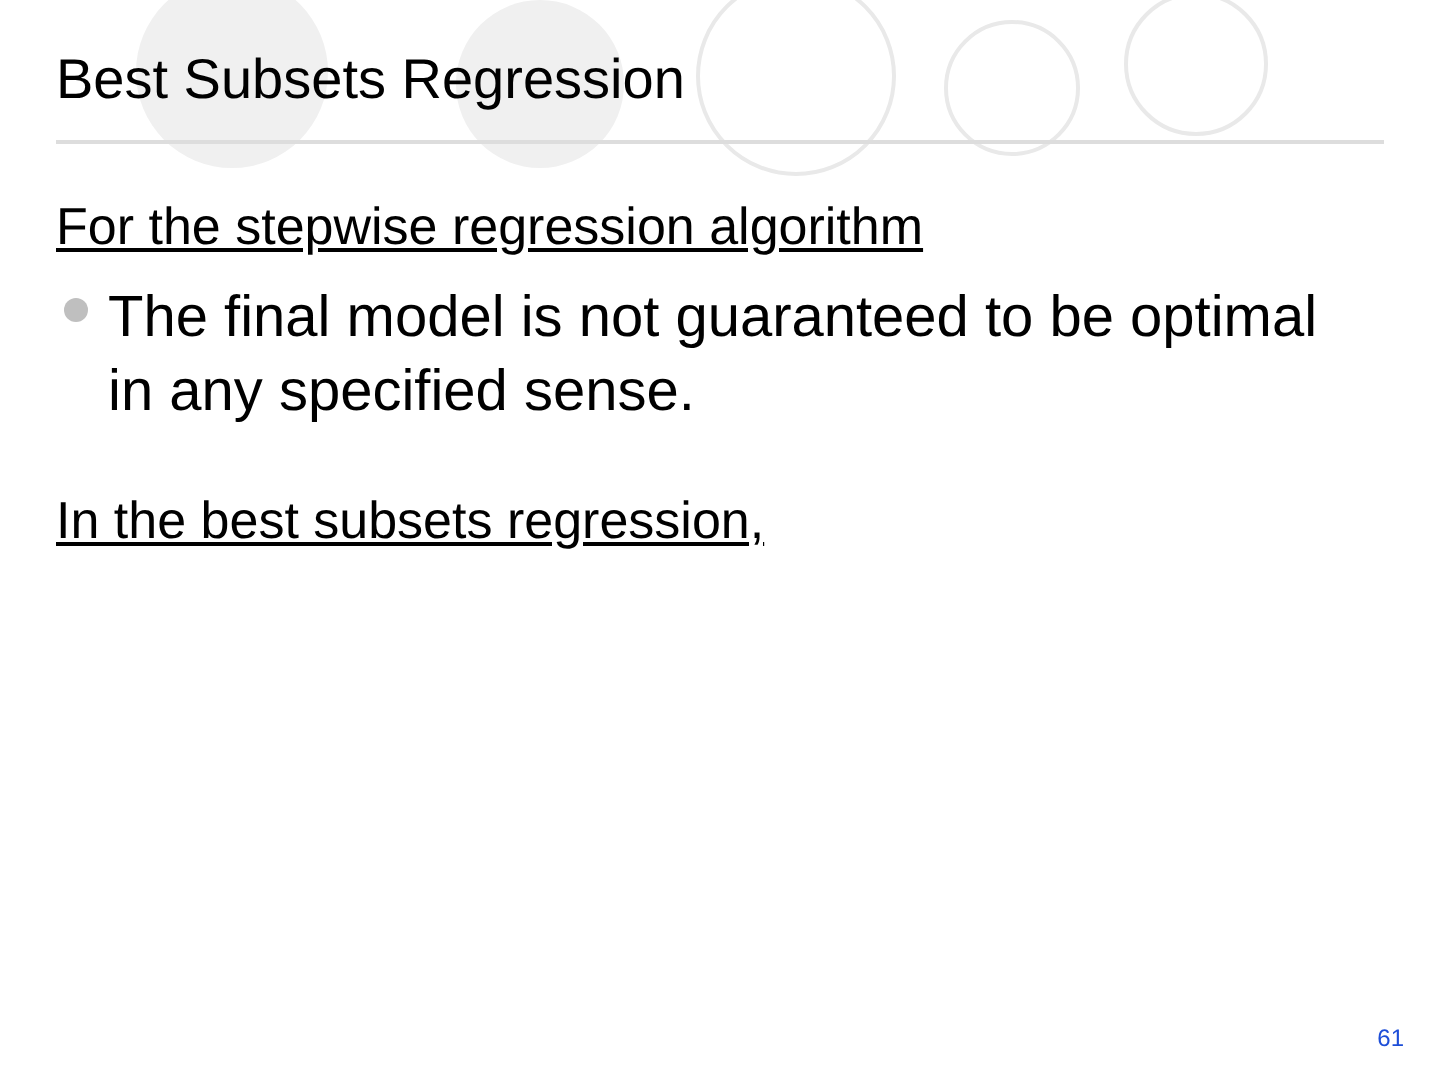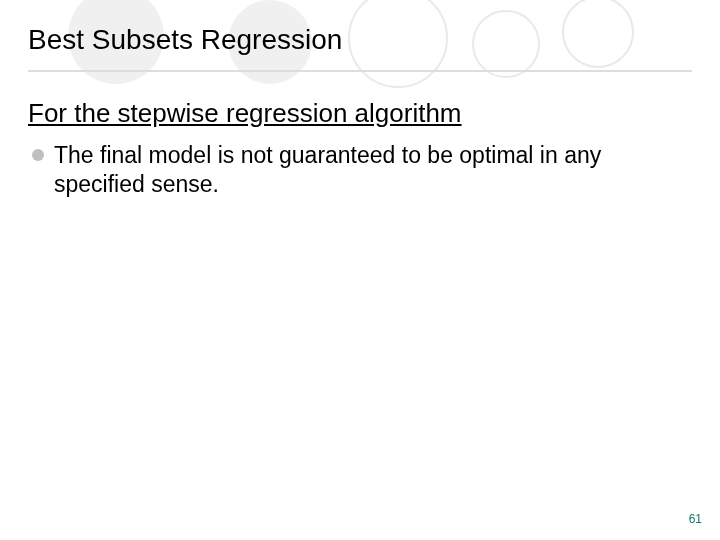--- a/index.html
+++ b/index.html
@@ -46,30 +46,30 @@
   .bullet-dot {
     flex: 0 0 auto;
     width: 12px; height: 12px;
     background: #bfbfbf;
     border-radius: 50%;
     margin-top: 8px;
     margin-right: 10px;
     margin-left: 4px;
   }
   .bullet-text {
-    font-size: 23px;
+    font-size: 29px;
     line-height: 1.28;
     max-width: 620px;
   }
   .page-num {
     position: absolute;
     right: 18px;
     bottom: 14px;
     font-size: 12px;
-    color: #0f766e;
+    color: #1d4ed8;
   }
 </style>
 </head>
 <body>
 
 <div class="deco-circles">
   <div class="circle c-filled" style="width:96px;height:96px;left:68px;top:-12px;"></div>
   <div class="circle c-filled" style="width:84px;height:84px;left:228px;top:0;"></div>
   <div class="circle" style="width:100px;height:100px;left:348px;top:-12px;"></div>
   <div class="circle" style="width:68px;height:68px;left:472px;top:10px;"></div>
@@ -81,16 +81,17 @@
 
   <div class="bullet-block">
     <div class="section-heading">For the stepwise regression  algorithm</div>
     <div class="bullet-row">
       <div class="bullet-dot"></div>
       <div class="bullet-text">The final model is not guaranteed to be optimal in any specified sense.</div>
     </div>
   </div>
 
   <div class="bullet-block">
+    <div class="section-heading">In the best subsets regression,</div>
   </div>
 </div>
 
 <div class="page-num">61</div>
 
 </body></html>

